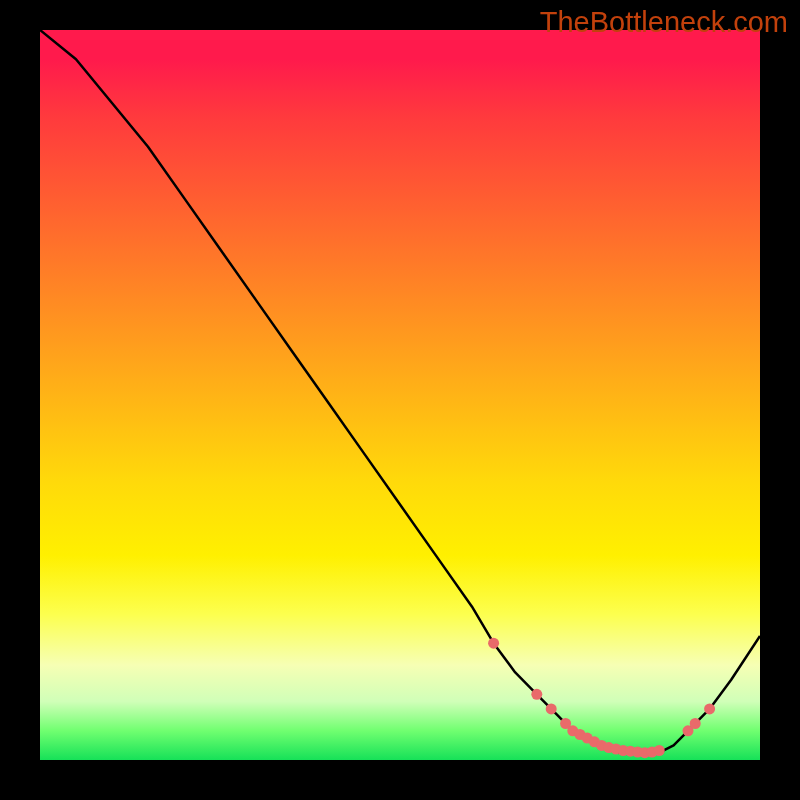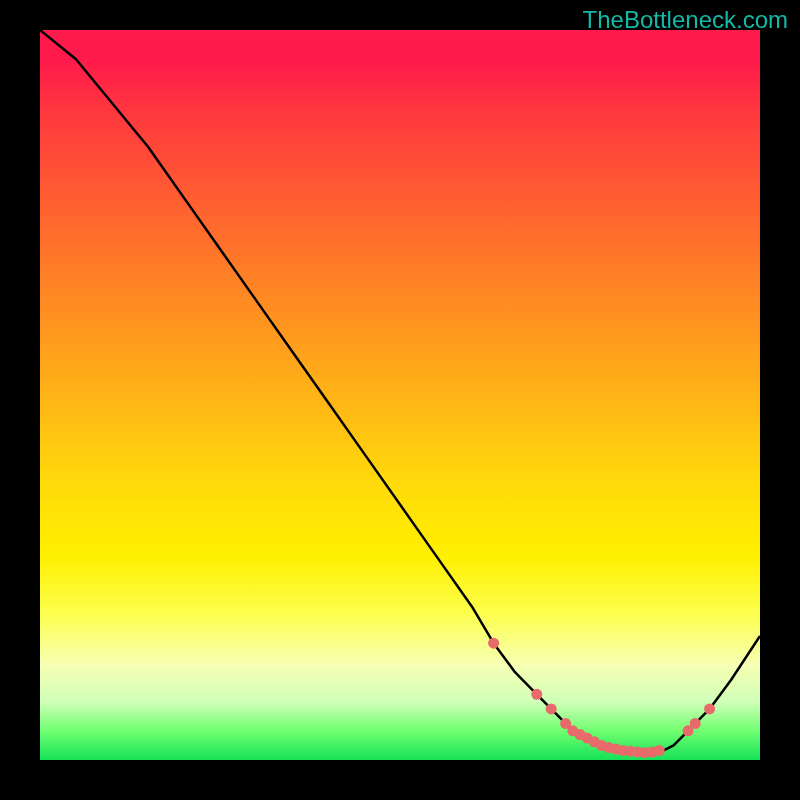--- a/index.html
+++ b/index.html
@@ -8,22 +8,22 @@
     height: 800px;
     background: #000;
     position: relative;
     overflow: hidden;
   }
   .watermark {
     position: absolute;
     top: 6px;
     right: 12px;
     font-family: Arial, sans-serif;
-    font-size: 24px;
-    color: #14b8a6;
+    font-size: 29px;
+    color: #c2410c;
     font-weight: 500;
     z-index: 10;
   }
   .plot-area {
     position: absolute;
     left: 40px;
     top: 30px;
     width: 720px;
     height: 730px;
   }

